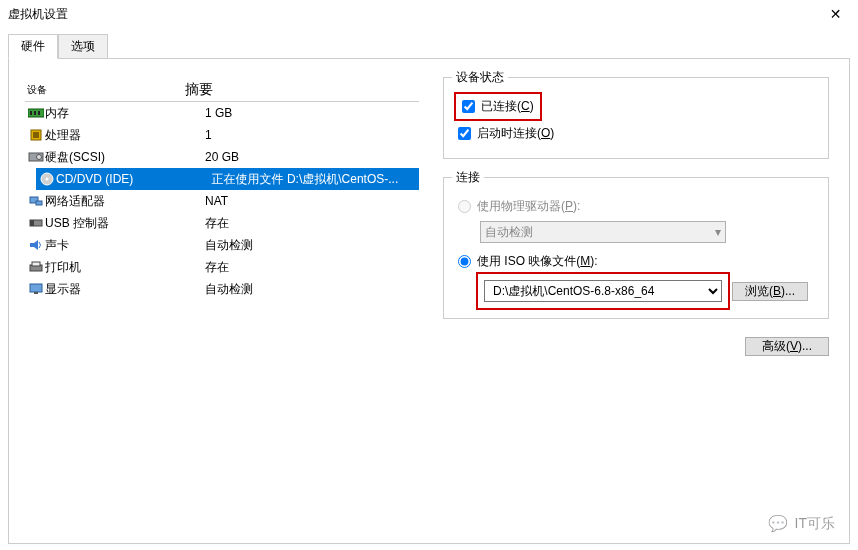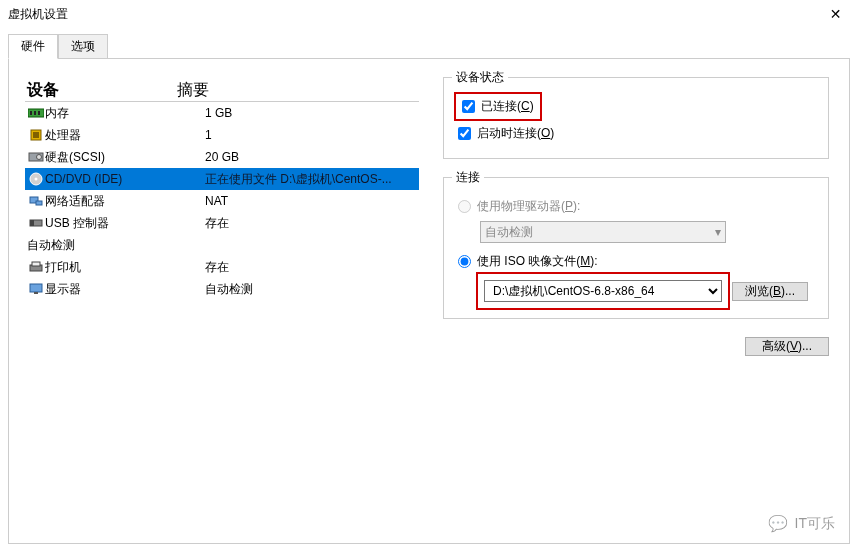--- a/index.html
+++ b/index.html
@@ -71,37 +71,38 @@
   }
   .device-table .header {
     display: flex;
     border-bottom: 1px solid #cccccc;
     height: 22px;
     align-items: center;
   }
   .device-table .header .col-dev {
     width: 148px;
     padding-left: 2px;
-    font-size: 16px;
-    font-weight: bold;
+    font-size: 10px;
   }
   .device-table .header .col-sum {
     width: 220px;
     padding-left: 2px;
-    font-size: 16px;
+    font-size: 14px;
+    margin-left: 8px;
   }
   .device-row {
     display: flex;
     height: 22px;
     align-items: center;
     gap: 32px;
   }
   .device-row.selected {
     background: #0078d7;
-    color: #0f172a;
+    color: #ffffff;
+    margin-left: 11px;
   }
   .device-row .col-dev {
     width: 148px;
     display: flex;
     align-items: center;
     padding-left: 2px;
     white-space: nowrap;
     overflow: hidden;
   }
   .device-row .col-sum {
@@ -316,20 +317,29 @@
                 <rect x="2" y="3" width="12" height="6" fill="#888" stroke="#444"></rect>
                 <rect x="2" y="3" width="4" height="6" fill="#444"></rect>
               </svg>
           </span>
           <span>USB 控制器</span>
         </div>
         <div class="col-sum">存在</div>
       </div>
 
       <div class="device-row">
+        <div class="col-dev">
+          <span class="dev-icon">
+            <svg width="16" height="14">
+                <polygon points="2,5 6,5 10,2 10,12 6,9 2,9" fill="#3a7bd5"></polygon>
+                <path d="M11 4 Q14 7 11 10" stroke="#3a7bd5" fill="none"></path>
+              </svg>
+          </span>
+          <span>声卡</span>
+        </div>
         <div class="col-sum">自动检测</div>
       </div>
 
       <div class="device-row">
         <div class="col-dev">
           <span class="dev-icon">
             <svg width="16" height="14">
                 <rect x="2" y="5" width="12" height="6" fill="#888" stroke="#444"></rect>
                 <rect x="4" y="2" width="8" height="4" fill="#eee" stroke="#444"></rect>
               </svg>

